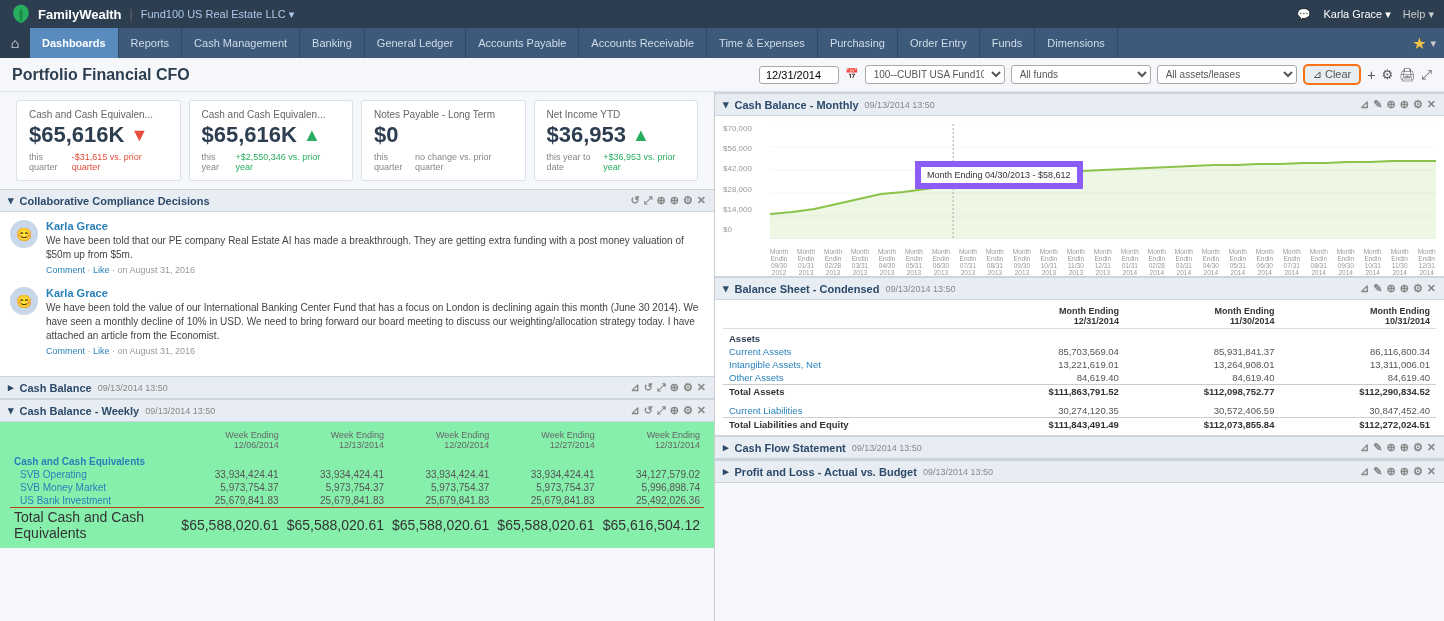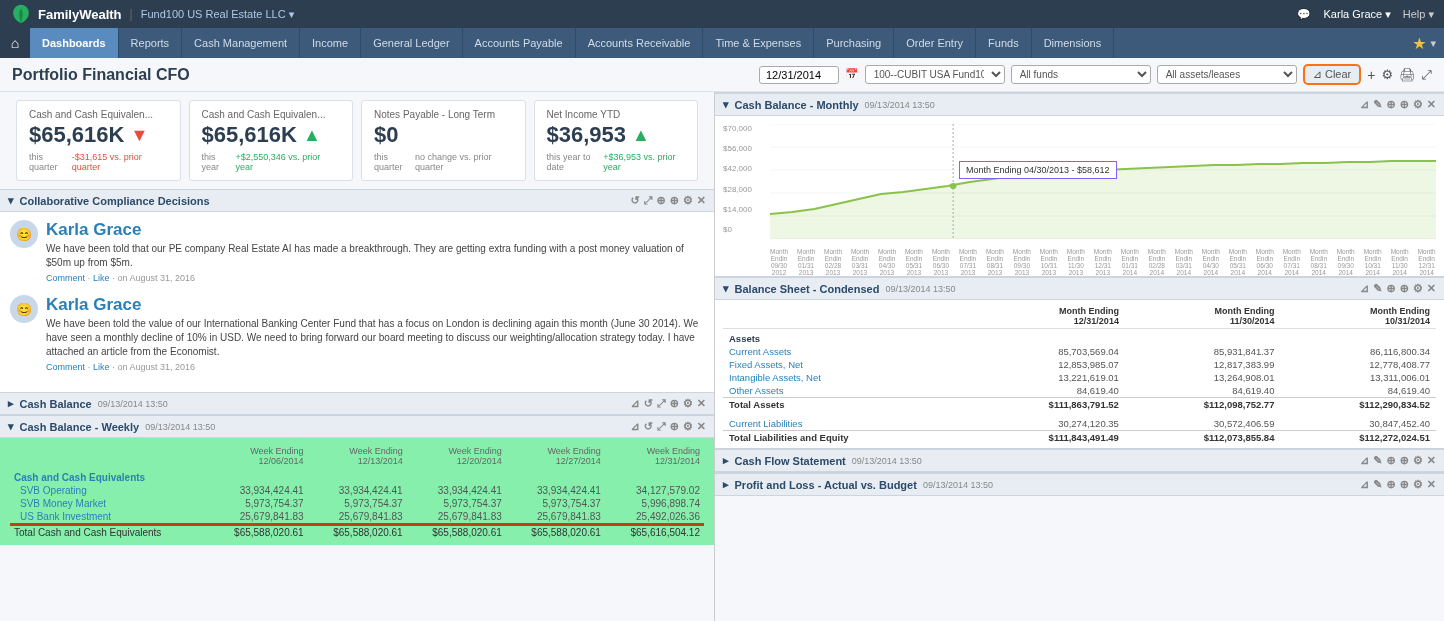--- a/index.html
+++ b/index.html
@@ -158,33 +158,33 @@
     .compliance-section { padding: 8px 10px; background: #fff; }
     .comment-item { display: flex; gap: 8px; margin-bottom: 12px; }
     .avatar {
       width: 28px; height: 28px;
       border-radius: 50%;
       background: #c8d8e8;
       display: flex; align-items: center; justify-content: center;
       font-size: 13px; flex-shrink: 0;
     }
     .comment-body {}
-    .comment-user { color: #2980b9; font-weight: bold; font-size: 17px; margin-bottom: 2px; }
+    .comment-user { color: #2980b9; font-weight: bold; font-size: 11px; margin-bottom: 2px; }
     .comment-text { font-size: 10px; color: #444; line-height: 1.4; }
     .comment-actions { font-size: 9px; color: #999; margin-top: 3px; }
     .comment-actions span { color: #2980b9; cursor: pointer; }
 
     
     .cash-table-section { background: #86efac; padding: 6px 10px; }
     .cash-table { width: 100%; border-collapse: collapse; font-size: 10px; }
     .cash-table th { text-align: right; font-weight: normal; color: #666; padding: 2px 4px; font-size: 9px; }
     .cash-table th:first-child { text-align: left; }
     .cash-table td { text-align: right; padding: 1px 4px; color: #555; }
     .cash-table td:first-child { text-align: left; color: #2980b9; }
-    .cash-table tr.total-row td { border-top: 3px solid #c2410c; color: #333; font-size: 10px; }
+    .cash-table tr.total-row td { border-top: 1px solid #c2410c; color: #333; font-size: 14px; }
     .cash-table tr.total-row td:first-child { color: #333; }
 
     
     .chart-section { background: #fff; border-top: 1px solid #ccd4de; }
     .chart-area { height: 160px; background: #fff; padding: 6px 10px; position: relative; overflow: hidden; }
     .balance-sheet-section { background: #fff; border-top: 1px solid #ccd4de; }
     .bs-table { width: 100%; border-collapse: collapse; font-size: 9.5px; padding: 0 8px; }
     .bs-table th { text-align: right; font-weight: bold; color: #333; padding: 2px 6px; font-size: 9px; border-bottom: 1px solid #ddd; }
     .bs-table th:first-child { text-align: left; }
     .bs-table td { text-align: right; padding: 1px 6px; color: #555; }
@@ -196,27 +196,26 @@
 
     .collapsed-section {
       background: #f0f4f8;
       border-top: 1px solid #ccd4de;
     }
 
     
     .chart-tooltip {
       position: absolute;
       background: #fff;
-      border: 1px solid #8b5cf6;
+      border: 6px solid #8b5cf6;
       padding: 3px 6px;
       font-size: 9px;
       color: #333;
       top: 45px;
       left: 200px;
-      margin-left: 44px;
     }
   </style>
 </head>
 <body>
 
 <div class="top-bar">
   <div class="top-bar-left">
     <div class="top-bar-logo">
       <svg class="logo-leaf" viewBox="0 0 24 24">
         <path d="M12 2 C6 2 2 8 4 14 C6 20 12 22 12 22 C12 22 18 20 20 14 C22 8 18 2 12 2Z" fill="#27ae60"></path>
@@ -232,21 +231,21 @@
     <span class="user-name">Karla Grace ▾</span>
     <span>Help ▾</span>
   </div>
 </div>
 
 <div class="nav-bar">
   <div class="nav-home">⌂</div>
   <div class="nav-item active">Dashboards</div>
   <div class="nav-item">Reports</div>
   <div class="nav-item">Cash Management</div>
-  <div class="nav-item">Income</div>
+  <div class="nav-item">Banking</div>
   <div class="nav-item">General Ledger</div>
   <div class="nav-item">Accounts Payable</div>
   <div class="nav-item">Accounts Receivable</div>
   <div class="nav-item">Time &amp; Expenses</div>
   <div class="nav-item">Purchasing</div>
   <div class="nav-item">Order Entry</div>
   <div class="nav-item">Funds</div>
   <div class="nav-item">Dimensions</div>
   <div style="flex:1; display:flex; align-items:center; justify-content:flex-end; padding-right:8px;">
     <span style="color:#f0c040; font-size:16px;">★</span>
@@ -558,26 +557,20 @@
             <tr class="section-label">
               <td colspan="4">Assets</td>
             </tr>
             <tr>
               <td class="link">Current Assets</td>
               <td>85,703,569.04</td>
               <td>85,931,841.37</td>
               <td>86,116,800.34</td>
             </tr>
             <tr>
-              <td class="link">Fixed Assets, Net</td>
-              <td>12,853,985.07</td>
-              <td>12,817,383.99</td>
-              <td>12,778,408.77</td>
-            </tr>
-            <tr>
               <td class="link">Intangible Assets, Net</td>
               <td>13,221,619.01</td>
               <td>13,264,908.01</td>
               <td>13,311,006.01</td>
             </tr>
             <tr>
               <td class="link">Other Assets</td>
               <td>84,619.40</td>
               <td>84,619.40</td>
               <td>84,619.40</td>

